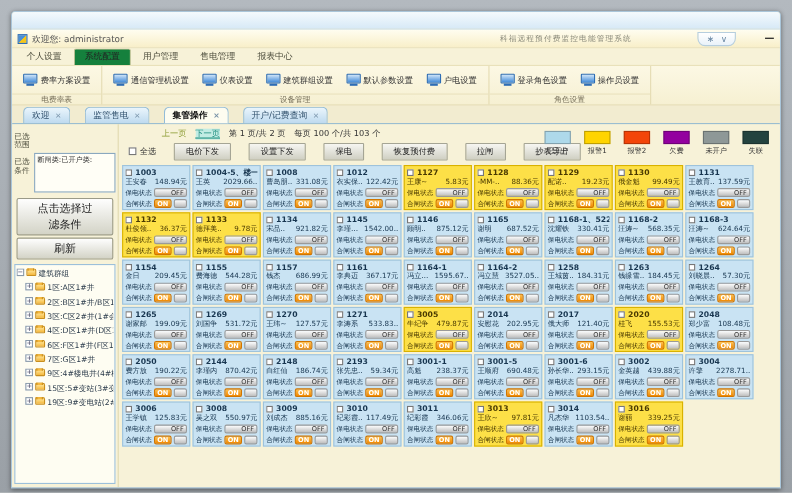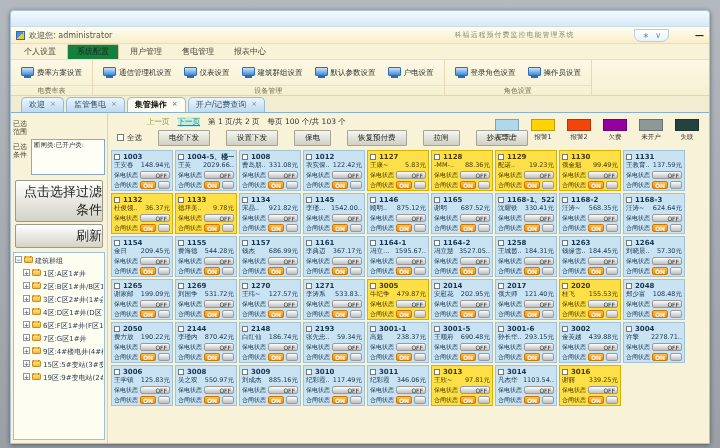--- a/index.html
+++ b/index.html
@@ -20,35 +20,35 @@
   .mitem { font-size:8px; color:#4a4a3a; padding:1px 9px 2px; }
   .mitem.active { background:#15803d; border:1px solid #cfc89e; border-bottom:none; border-radius:2px 2px 0 0; color:#222; }
   .ribbon { height:37px; background:linear-gradient(#fcf8e4,#f6f0d2); border-top:1px solid #e9e1ba; border-bottom:1px solid #e0d7ac; display:flex; }
   .rgroup { display:flex; flex-direction:column; border-right:1px solid #e4dbb2; }
   .rbtns { flex:1; display:flex; align-items:flex-start; padding:0 4px; }
   .rbtn { display:flex; align-items:center; gap:3px; font-size:7.5px; color:#333; padding:0 6px; height:100%; }
   .mon { width:13px; height:9px; border:1px solid #2d6db5; border-radius:1px;
          background:linear-gradient(#cfe4f8,#418ad8); position:relative; margin-bottom:3px; }
   .mon::after { content:""; position:absolute; left:2px; right:2px; bottom:-3px; height:2px; background:#2d6db5; }
   .glabel { text-align:center; font-size:7px; color:#77705a; height:10px; line-height:10px; border-top:1px solid #eae2bd; }
-  .tabbar { height:17px; background:#f2ecd0; display:flex; align-items:center; padding-left:10px; gap:2px; border-bottom:1px solid #86b2d2; }
+  .tabbar { height:17px; background:#f2ecd0; display:flex; align-items:flex-end; padding-left:10px; gap:13px; border-bottom:1px solid #86b2d2; }
   .tab { background:linear-gradient(#eaf5fc,#bedaef); border:1px solid #93bcd8; border-bottom:none; border-radius:5px 5px 0 0;
          font-size:8px; color:#30506c; padding:1px 7px 2px; display:flex; align-items:center; gap:5px; }
   .tab.active { background:#fdfcf0; font-weight:bold; color:#111; }
   .tab .x { color:#7590a6; font-size:7px; }
   .content { display:flex; height:330px; }
   .sidebar { width:97px; background:#f7f2d8; border-right:1px solid #ddd4a9; padding:3px 2px; display:flex; flex-direction:column; }
   .frow { display:flex; gap:2px; margin-bottom:3px; }
   .flabel { width:16px; font-size:7px; color:#4a4a3a; line-height:8px; padding-top:4px; }
   .fbox { flex:1; background:#fffef6; border:1px solid #8aa8bf; font-size:6.5px; color:#333; padding:1px 7px 1px 2px;
           height:36px; overflow:hidden; line-height:8px; position:relative; }
   .fbox .sc { position:absolute; right:0; top:0; bottom:0; width:7px; background:#e8e4d0; border-left:1px solid #b9b39a;
               font-size:5px; color:#555; display:flex; flex-direction:column; justify-content:space-between; align-items:center; padding:1px 0; }
-  .sbtn { font-size:13px; color:#222; background:linear-gradient(#fefefe,#d3d3c6); border:1px solid #9a9a88;
-          border-radius:2px; text-align:right; padding:2px 0; margin:2px 2px 0; }
+  .sbtn { font-size:10px; color:#222; background:linear-gradient(#fefefe,#d3d3c6); border:1px solid #9a9a88;
+          border-radius:2px; text-align:center; padding:2px 16px; margin:2px 2px 0; }
   .tree { flex:1; margin-top:4px; background:#fefdf2; border:1px solid #9cc0da; font-size:7px; color:#2a3a4a;
           padding:3px 1px; overflow:hidden; }
   .trow { display:flex; align-items:flex-start; gap:2px; height:13px; white-space:nowrap; overflow:hidden; }
   .trow.child { padding-left:8px; }
   .exp { width:7px; height:7px; border:1px solid #8899aa; background:#fff; font-size:6px; line-height:5px; text-align:center; color:#335; flex:0 0 auto; }
   .folder { width:9px; height:7px; background:linear-gradient(#ffe9a0,#f5b83d); border:1px solid #c98f1e; border-radius:1px 2px 1px 1px; position:relative; flex:0 0 auto; }
   .folder::before { content:""; position:absolute; top:-2px; left:0; width:4px; height:2px; background:#f5b83d; border:1px solid #c98f1e; border-bottom:none; }
   .main { flex:1; position:relative; padding:2px 0 0 3px; background:#f7f2d8; }
   .pagerow { font-size:7.5px; color:#333; padding-left:36px; height:13px; display:flex; gap:8px; align-items:center; }
   .plink { color:#8a9a30; }

